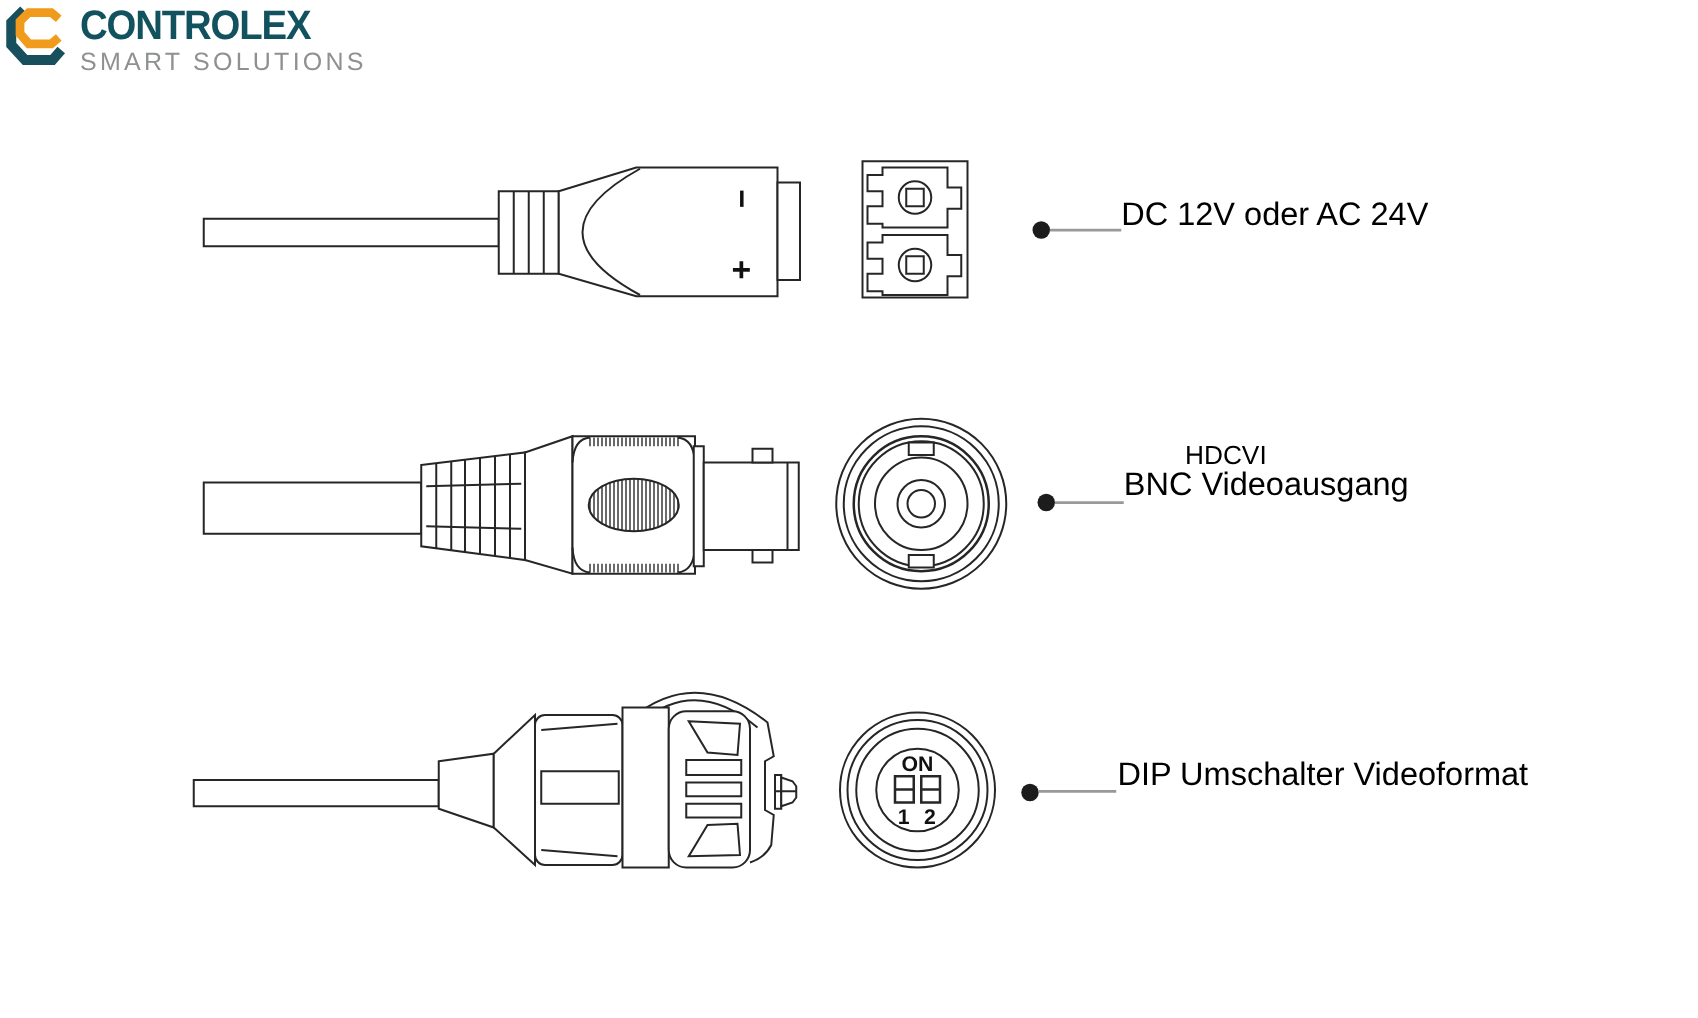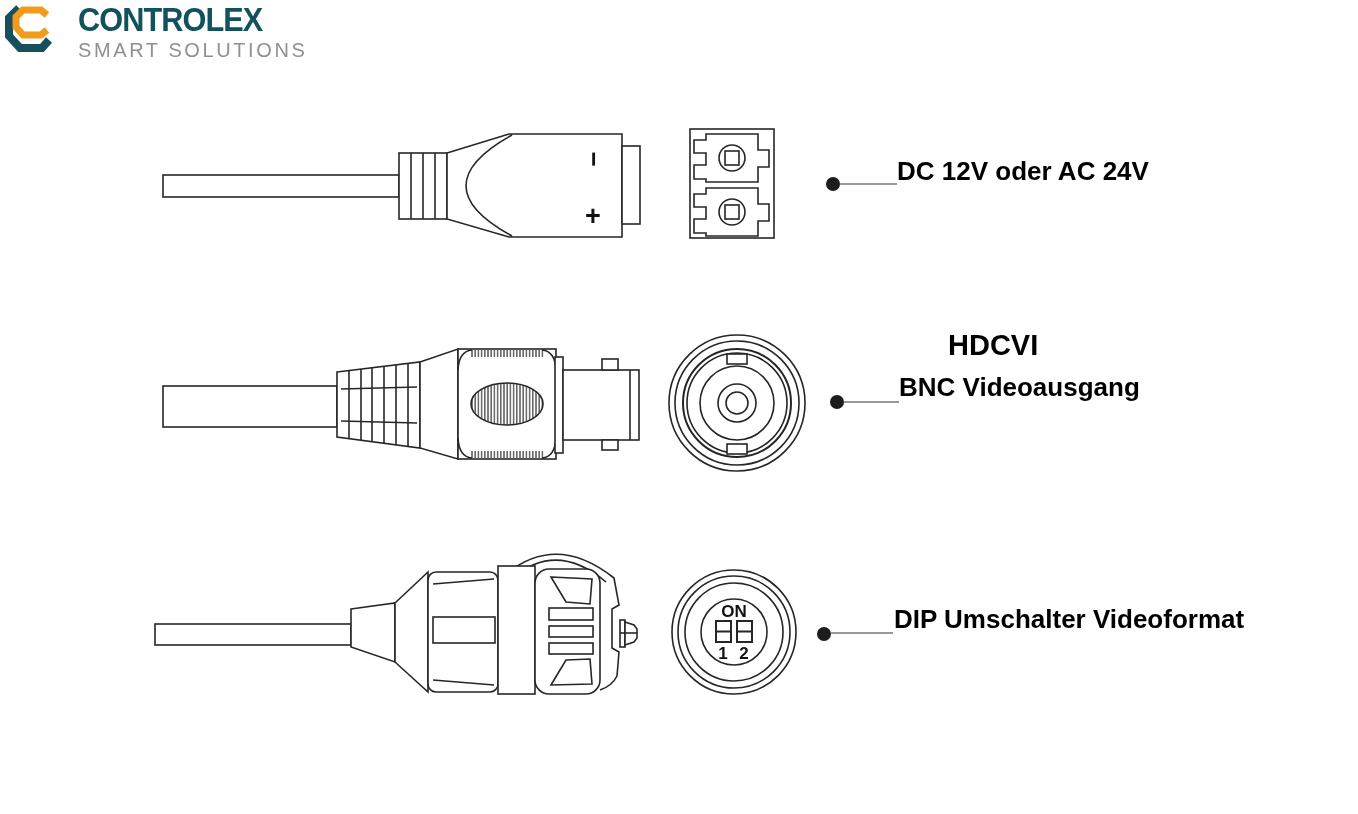--- a/index.html
+++ b/index.html
@@ -1,27 +1,27 @@
 <!DOCTYPE html>
 <html><head>
 <meta charset="utf-8">
 <style>
   html,body{margin:0;padding:0;background:#fff;}
   .page{position:relative;width:1358px;height:814px;background:#fff;overflow:hidden;
         font-family:"Liberation Sans",sans-serif;}
   .diagram-svg{position:absolute;left:0;top:0;}
   svg text{font-family:"Liberation Sans",sans-serif;}
-  .logo{position:absolute;left:4px;top:3px;display:flex;align-items:flex-start;gap:20px;}
+  .logo{position:absolute;left:4px;top:3px;display:flex;align-items:flex-start;gap:6px;}
   .logo-text{display:flex;flex-direction:column;}
   .brand{font-size:33px;font-weight:bold;color:#12525f;letter-spacing:-1px;line-height:1;
          transform:scaleX(.93);transform-origin:left top;}
   .tagline{font-size:20px;color:#8e9092;letter-spacing:2.6px;line-height:1;margin-top:4px;}
-  .label{position:absolute;font-weight:bold;color:#000;white-space:nowrap;line-height:1.1;}
+  .label{position:absolute;font-weight:normal;color:#000;white-space:nowrap;line-height:1.1;}
   .label-power{left:897px;top:157px;font-size:26px;}
-  .label-hdcvi{left:948px;top:330px;font-size:29px;}
+  .label-hdcvi{left:948px;top:353px;font-size:21px;}
   .label-bnc{left:899px;top:373px;font-size:26px;}
   .label-dip{left:894px;top:605px;font-size:26px;}
 </style>
 </head>
 <body>
 
 <div class="page">
 
   <div class="logo">
     <svg width="54" height="50" viewBox="0 0 54 50">

